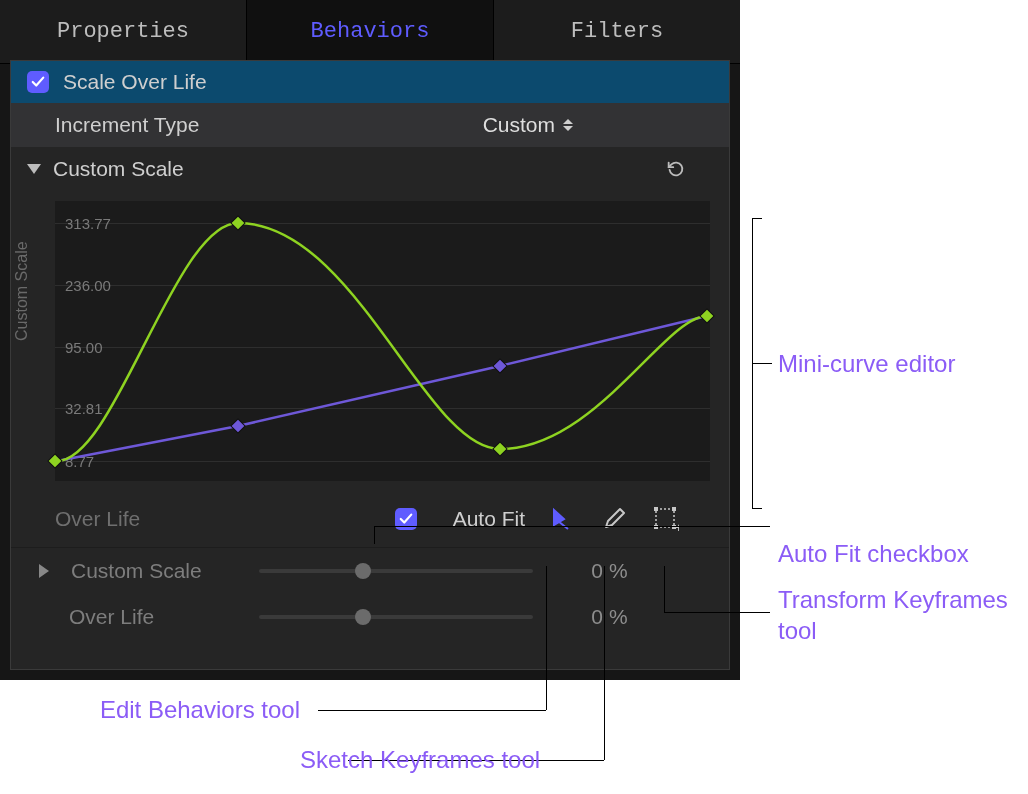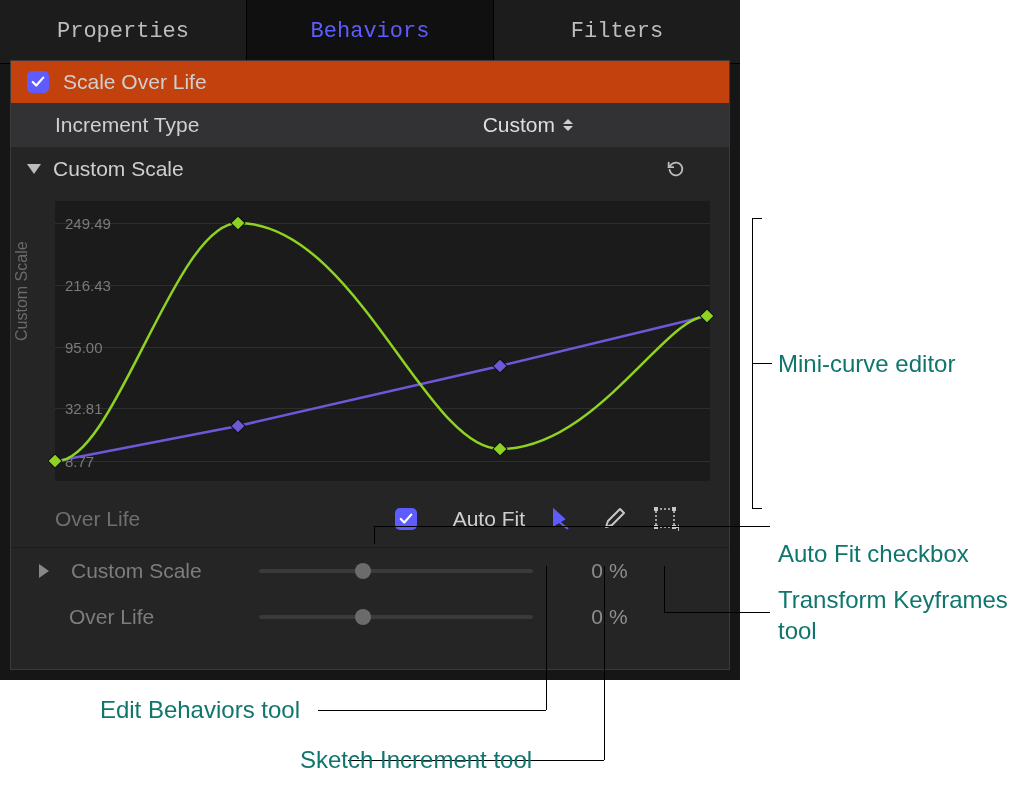--- a/index.html
+++ b/index.html
@@ -51,21 +51,21 @@
 
   
   .row {
     display: flex;
     align-items: center;
     padding: 0 16px;
     height: 44px;
     font-size: 21px;
   }
   .row.header {
-    background: #c2410c;
+    background: #0c4a6e;
     height: 42px;
   }
   .row.subhead {
     background: #323234;
   }
   .row.dark {
     background: #252525;
   }
   .disclosure {
     width: 0; height: 0;
@@ -199,21 +199,21 @@
     background:#6b6b6b; transform:translate(-50%,-50%);
     cursor:pointer;
   }
   .param .val { width: 50px; text-align:right; color:#8d8d8d;}
   .param .unit { width: 30px; padding-left:6px; color:#8d8d8d;}
 
   
   .callout {
     position: absolute;
     font-size: 24px;
-    color: #0f766e;
+    color: #8b5cf6;
   }
   .leader {
     position: absolute;
     border-top: 1.5px solid #000;
   }
   .leader-v {
     position: absolute;
     border-left: 1.5px solid #000;
   }
   .bracket {
@@ -270,22 +270,22 @@
 
     <div class="chart-wrap" data-name="mini-curve-editor">
       <div class="ylabel" data-name="chart-y-axis-label">Custom Scale</div>
       <div class="chart" data-name="curve-plot-area">
 
         <div class="gridline" style="top:8%"></div>
         <div class="gridline" style="top:30%"></div>
         <div class="gridline" style="top:52%"></div>
         <div class="gridline" style="top:74%"></div>
         <div class="gridline" style="top:93%"></div>
-        <span class="tick" style="top:8%" data-name="y-tick">249.49</span>
-        <span class="tick" style="top:30%" data-name="y-tick">216.43</span>
+        <span class="tick" style="top:8%" data-name="y-tick">313.77</span>
+        <span class="tick" style="top:30%" data-name="y-tick">236.00</span>
         <span class="tick" style="top:52%" data-name="y-tick">95.00</span>
         <span class="tick" style="top:74%" data-name="y-tick">32.81</span>
         <span class="tick" style="top:93%" data-name="y-tick">8.77</span>
 
         <svg class="curve-svg" viewBox="0 0 655 280" preserveAspectRatio="none" data-name="curve-svg">
 
           <path d="M 2 260 L 183 225 L 445 165 L 652 115" stroke="#6e58d8" stroke-width="2.5" fill="none" data-name="purple-curve"></path>
 
           <path d="M 2 260
                    C 60 260, 120 22, 183 22
@@ -385,13 +385,13 @@
 <div class="callout" style="left:778px; top:584px; width:230px; line-height:1.3;" data-name="annotation-transform">Transform Keyframes tool</div>
 
 <div class="leader-v" style="left:546px; top:566px; height:144px;" data-name="annotation-leader"></div>
 <div class="leader" style="left:318px; top:710px; width:228px;" data-name="annotation-leader"></div>
 <div class="callout" style="left:300px; top:696px; text-align:right; width:230px; transform:translateX(-230px);" data-name="annotation-edit">Edit Behaviors tool</div>
 
 <style>.callout[data-name="annotation-edit"]{left:300px; transform:none;}</style>
 
 <div class="leader-v" style="left:604px; top:566px; height:194px;" data-name="annotation-leader"></div>
 <div class="leader" style="left:348px; top:760px; width:256px;" data-name="annotation-leader"></div>
-<div class="callout" style="left:300px; top:746px;" data-name="annotation-sketch">Sketch Increment tool</div>
+<div class="callout" style="left:300px; top:746px;" data-name="annotation-sketch">Sketch Keyframes tool</div>
 
 </body></html>

